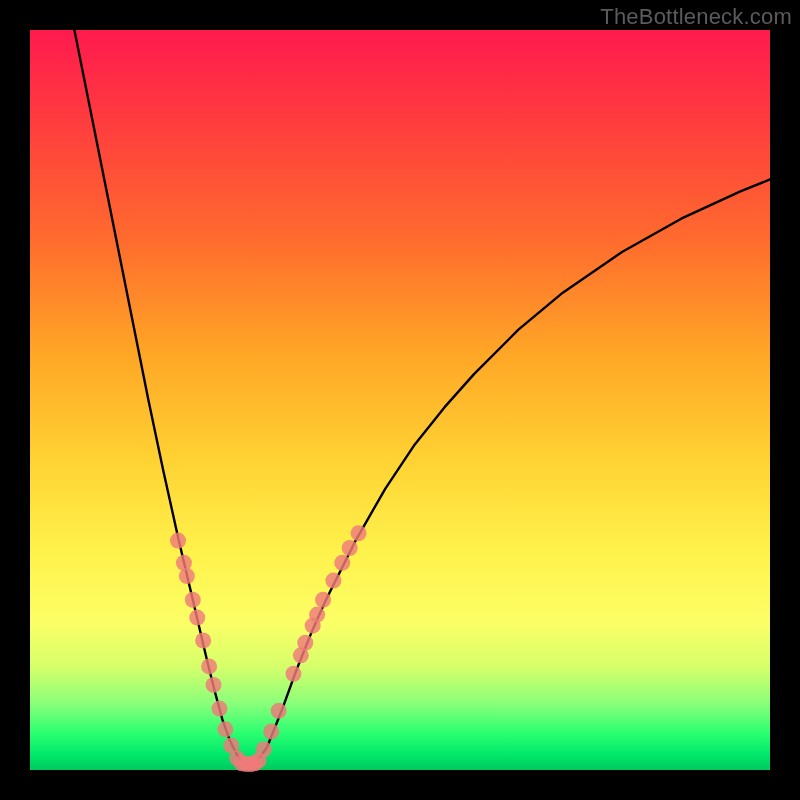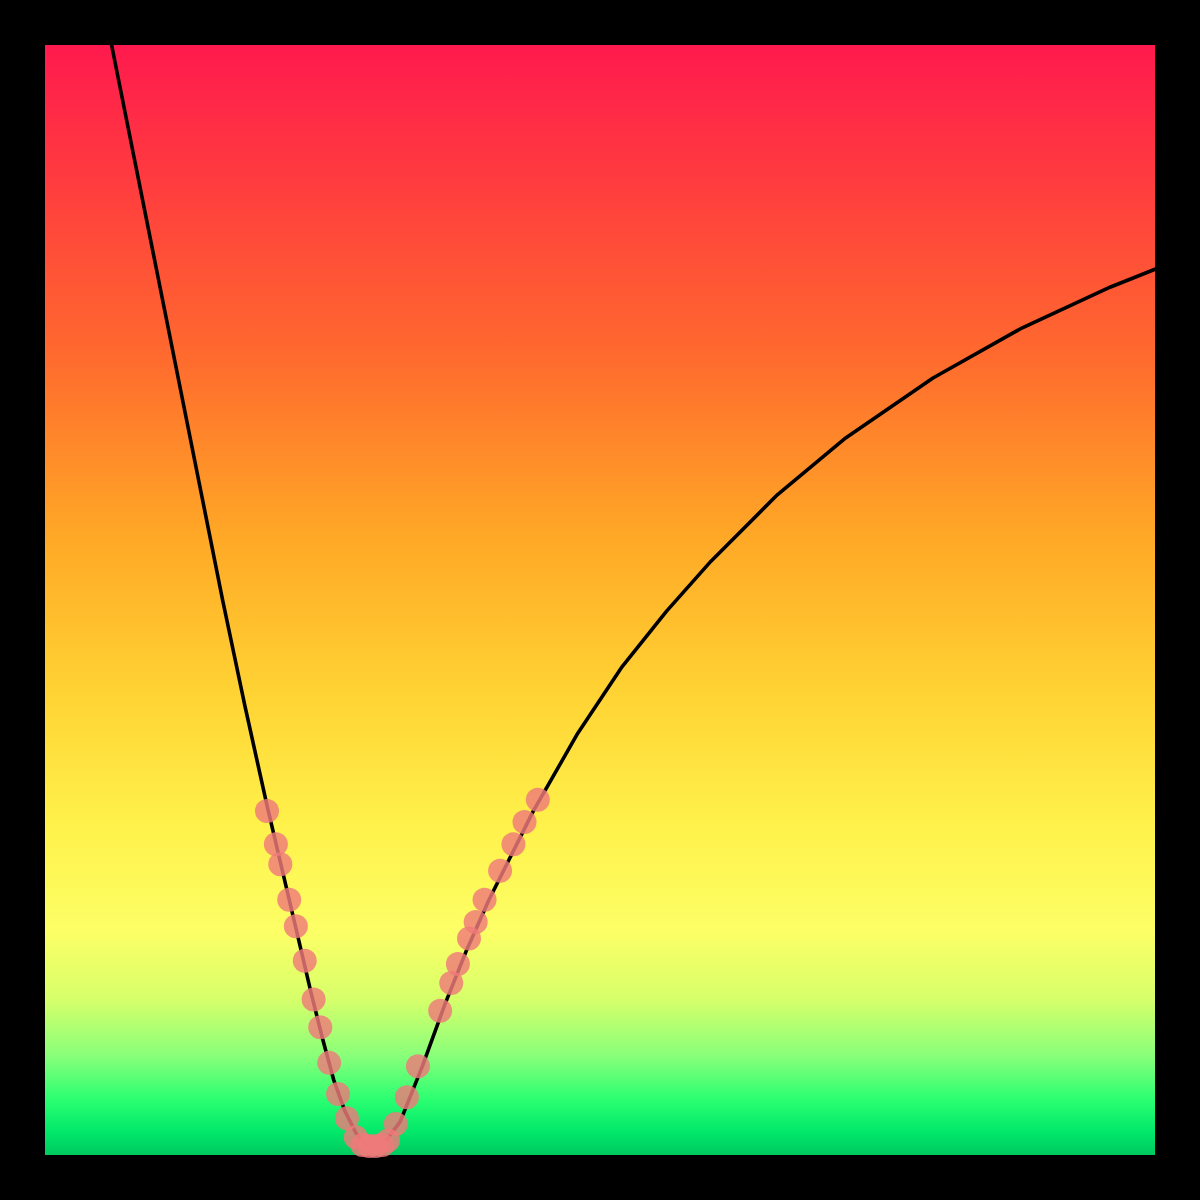--- a/index.html
+++ b/index.html
@@ -46,20 +46,21 @@
   svg {
     position: absolute;
     inset: 0;
   }
 </style>
 </head>
 <body>
 
 <div class="frame">
   <div class="plot-area" id="plot" style="left: 30px; top: 30px; width: 740px; height: 740px;"></div>
+  <div class="watermark">TheBottleneck.com</div>
   <svg id="svg" width="800" height="800">
       <path d="M74.40 30.00 L89.20 104.00 L104.00 178.00 L118.80 252.00 L133.60 326.00 L148.40 400.00 L163.20 470.30 L178.00 536.90 L192.80 599.80 L207.60 662.70 L215.00 692.30 L222.40 719.68 L229.80 740.40 L237.20 755.20 L243.12 762.60" fill="none" stroke="#000000" stroke-width="2.4" stroke-linecap="round" stroke-linejoin="round"></path>
       <path d="M255.70 762.60 L266.80 747.80 L281.60 710.80 L296.40 670.10 L311.20 633.10 L326.00 599.80 L355.60 540.60 L385.20 488.80 L414.80 444.40 L444.40 407.40 L474.00 374.10 L518.40 329.70 L562.80 292.70 L622.00 252.00 L681.20 218.70 L740.40 191.32 L770.00 179.48" fill="none" stroke="#000000" stroke-width="2.4" stroke-linecap="round" stroke-linejoin="round"></path>
       <path d="M243.12 762.60 L246.08 763.34 L249.04 763.34 L252.00 763.34 L255.70 762.60" fill="none" stroke="#000000" stroke-width="2.4" stroke-linecap="round" stroke-linejoin="round"></path>
       <circle cx="178.00" cy="540.60" r="8" fill="#ef7a7a" fill-opacity="0.82"></circle>
       <circle cx="183.92" cy="562.80" r="8" fill="#ef7a7a" fill-opacity="0.82"></circle>
       <circle cx="186.88" cy="576.12" r="8" fill="#ef7a7a" fill-opacity="0.82"></circle>
       <circle cx="192.80" cy="599.80" r="8" fill="#ef7a7a" fill-opacity="0.82"></circle>
       <circle cx="197.24" cy="617.56" r="8" fill="#ef7a7a" fill-opacity="0.82"></circle>
       <circle cx="203.16" cy="640.50" r="8" fill="#ef7a7a" fill-opacity="0.82"></circle>

